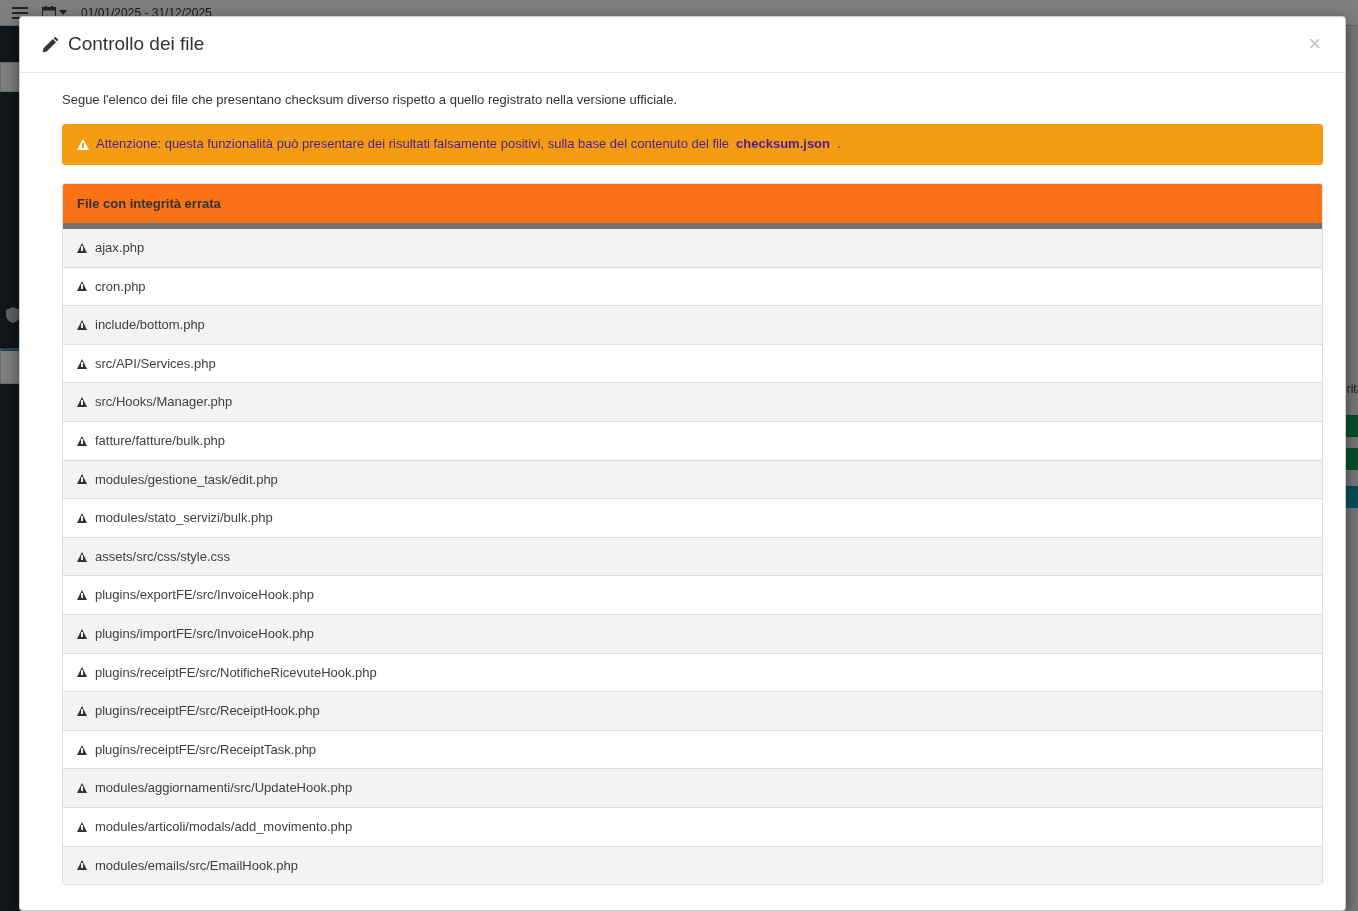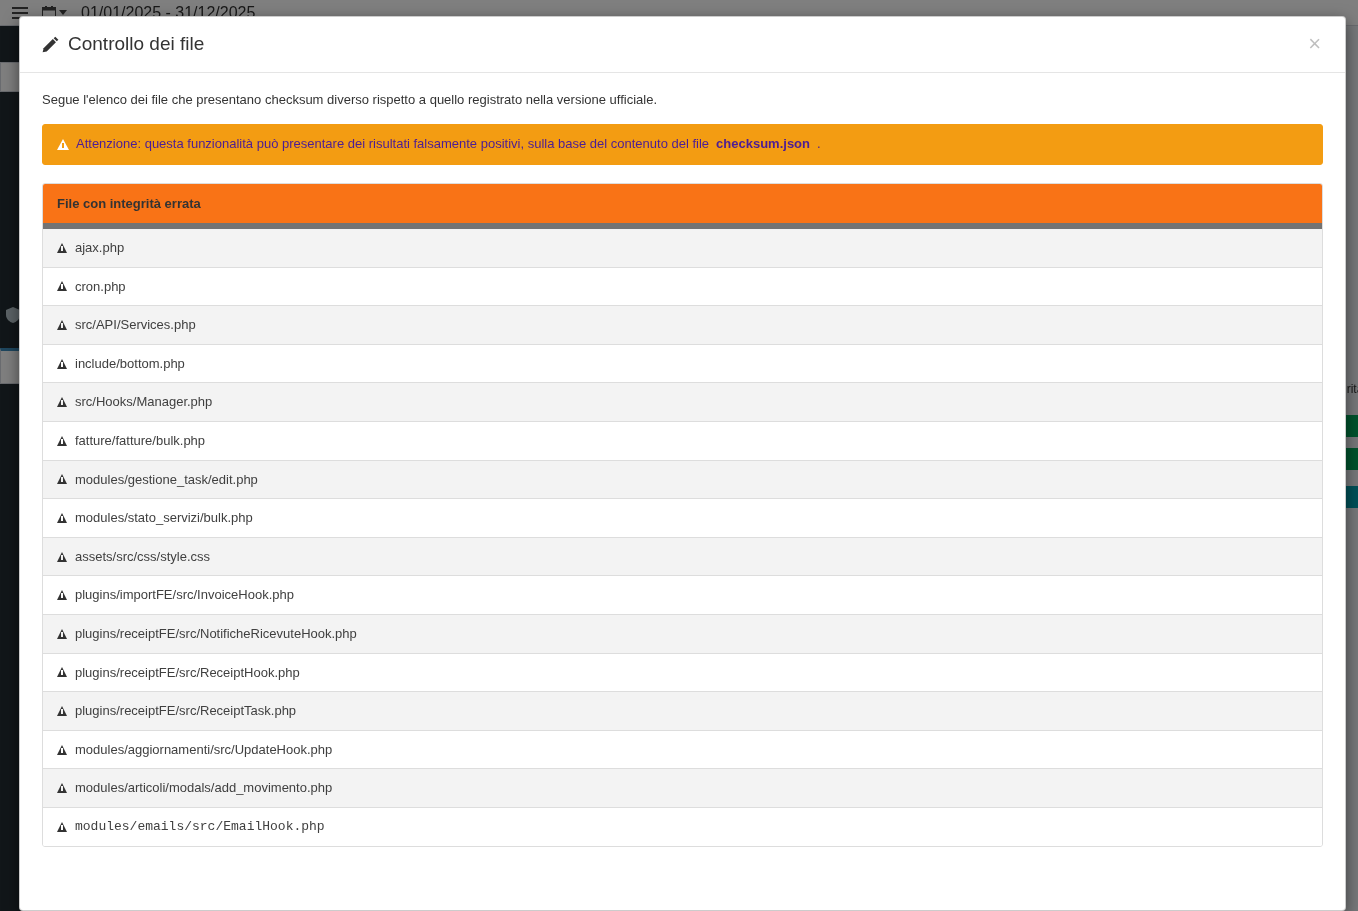--- a/index.html
+++ b/index.html
@@ -46,21 +46,21 @@
   .bg-hamburger i:nth-child(2) { top: 5px; }
   .bg-hamburger i:nth-child(3) { top: 10px; }
   .bg-caret {
     display: inline-block;
     width: 0; height: 0;
     border-left: 4px solid transparent;
     border-right: 4px solid transparent;
     border-top: 5px solid #444;
     margin-left: 3px;
   }
-  .bg-date-range { color: #333; font-size: 16px; }
+  .bg-date-range { color: #333; font-size: 12px; }
 
   .bg-sidebar {
     position: absolute;
     top: 26px; left: 0; bottom: 0;
     width: 26px;
     background: #222d32;
   }
   .bg-icon-box {
     position: absolute;
     left: 0;
@@ -160,20 +160,21 @@
     line-height: 1;
     color: #000;
     opacity: 0.25;
     cursor: pointer;
     padding: 4px 6px;
     font-family: "Liberation Sans", sans-serif;
   }
 
   .modal-body {
     padding: 18px 22px 10px 22px;
+    margin-left: 20px;
   }
   .intro-text {
     font-size: 13px;
     color: #333;
     margin: 0 0 15px 0;
     line-height: 1.4;
   }
   .alert-warning {
     background: #f39c12;
     color: #4c1d95;
@@ -225,21 +226,21 @@
     padding: 11px 14px;
     font-size: 13px;
     color: #404040;
     border-bottom: 1px solid #ddd;
     display: flex;
     align-items: center;
     gap: 8px;
     background: #ffffff;
   }
   .file-row:nth-child(odd) { background: #f3f3f3; }
-  .file-row:last-child { border-bottom: none; font-family: Liberation Mono, monospace; }
+  .file-row:last-child { border-bottom: none; }
   .row-warn {
     display: inline-block;
     width: 0; height: 0;
     border-left: 5px solid transparent;
     border-right: 5px solid transparent;
     border-bottom: 10px solid #333;
     position: relative;
     flex: none;
   }
   .row-warn::after {
@@ -329,45 +330,49 @@
             <div class="file-row">
               <span class="row-warn"></span>
               <span class="file-name">ajax.php</span>
             </div>
             <div class="file-row">
               <span class="row-warn"></span>
               <span class="file-name">cron.php</span>
             </div>
             <div class="file-row">
               <span class="row-warn"></span>
+              <span class="file-name">include/bottom.php</span>
+            </div>
+            <div class="file-row">
+              <span class="row-warn"></span>
               <span class="file-name">src/API/Services.php</span>
             </div>
             <div class="file-row">
               <span class="row-warn"></span>
-              <span class="file-name">include/bottom.php</span>
-            </div>
-            <div class="file-row">
-              <span class="row-warn"></span>
               <span class="file-name">src/Hooks/Manager.php</span>
             </div>
             <div class="file-row">
               <span class="row-warn"></span>
               <span class="file-name">fatture/fatture/bulk.php</span>
             </div>
             <div class="file-row">
               <span class="row-warn"></span>
               <span class="file-name">modules/gestione_task/edit.php</span>
             </div>
             <div class="file-row">
               <span class="row-warn"></span>
               <span class="file-name">modules/stato_servizi/bulk.php</span>
             </div>
             <div class="file-row">
               <span class="row-warn"></span>
               <span class="file-name">assets/src/css/style.css</span>
+            </div>
+            <div class="file-row">
+              <span class="row-warn"></span>
+              <span class="file-name">plugins/exportFE/src/InvoiceHook.php</span>
             </div>
             <div class="file-row">
               <span class="row-warn"></span>
               <span class="file-name">plugins/importFE/src/InvoiceHook.php</span>
             </div>
             <div class="file-row">
               <span class="row-warn"></span>
               <span class="file-name">plugins/receiptFE/src/NotificheRicevuteHook.php</span>
             </div>
             <div class="file-row">

